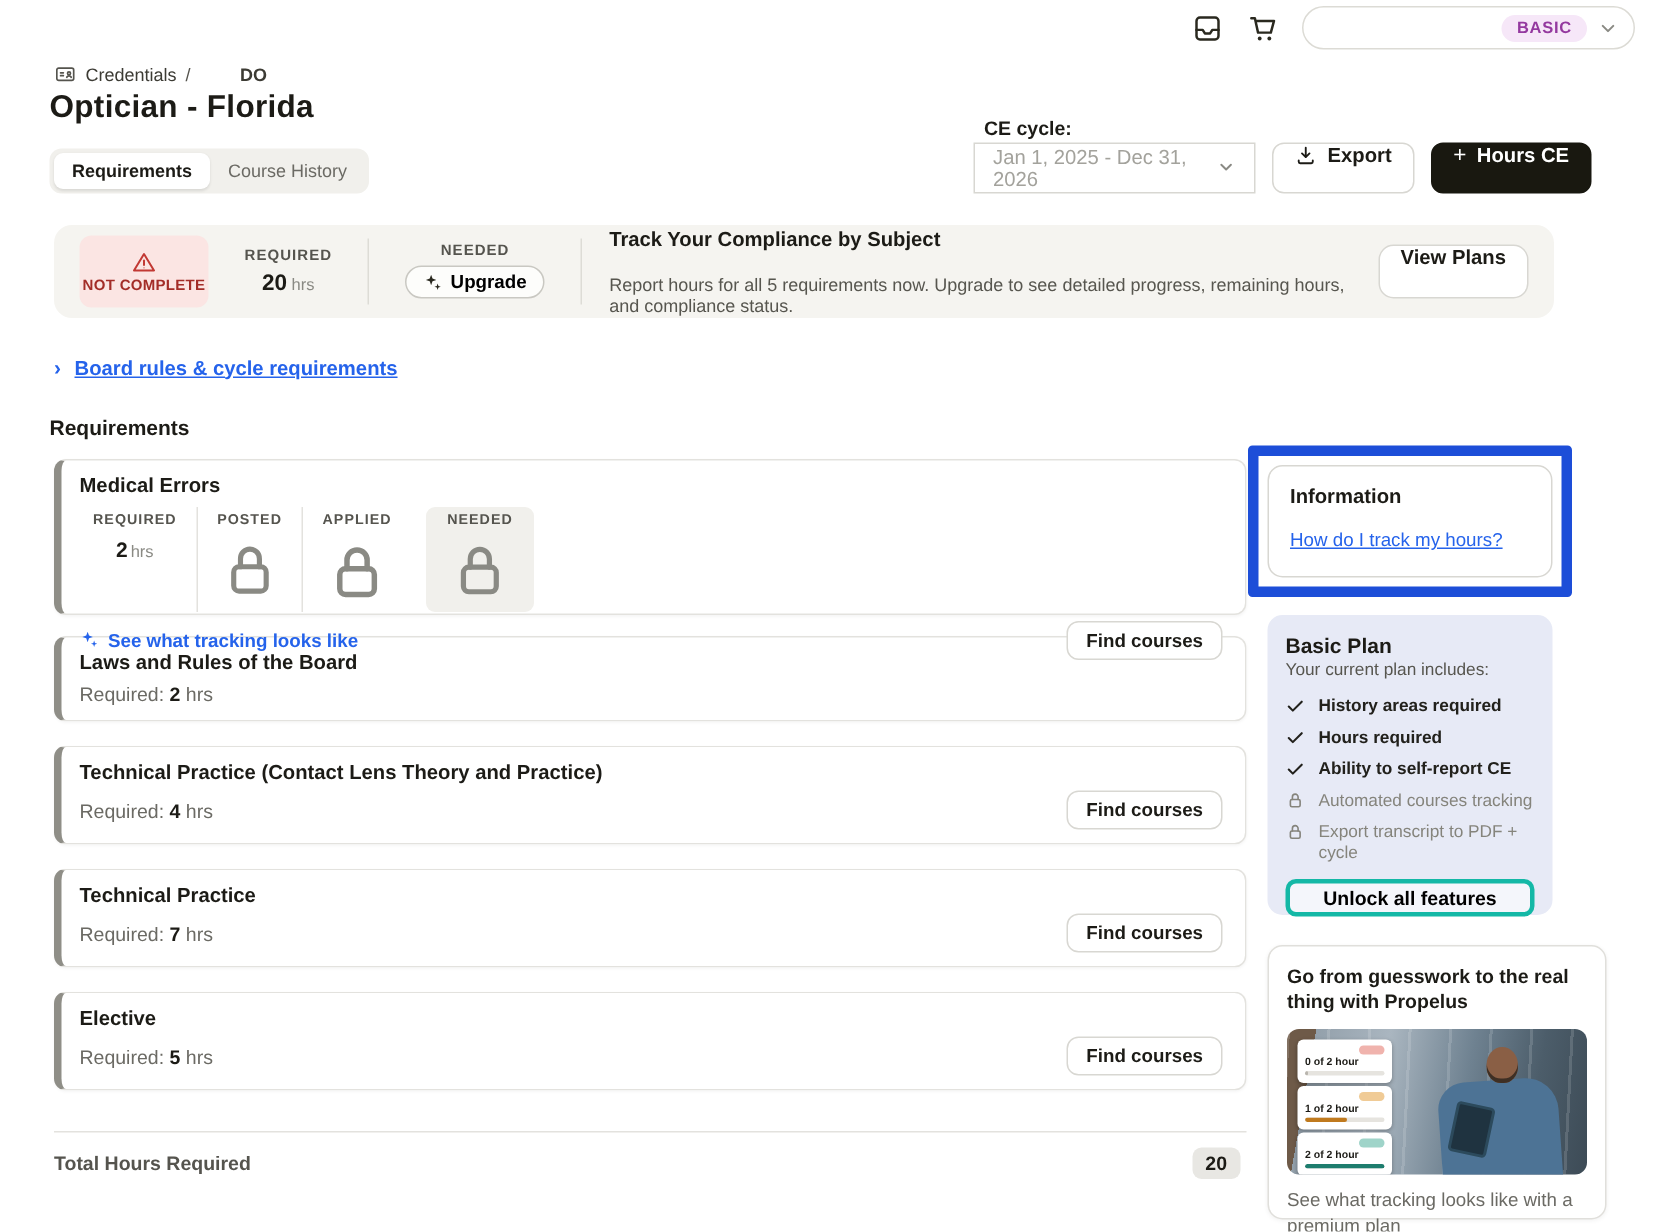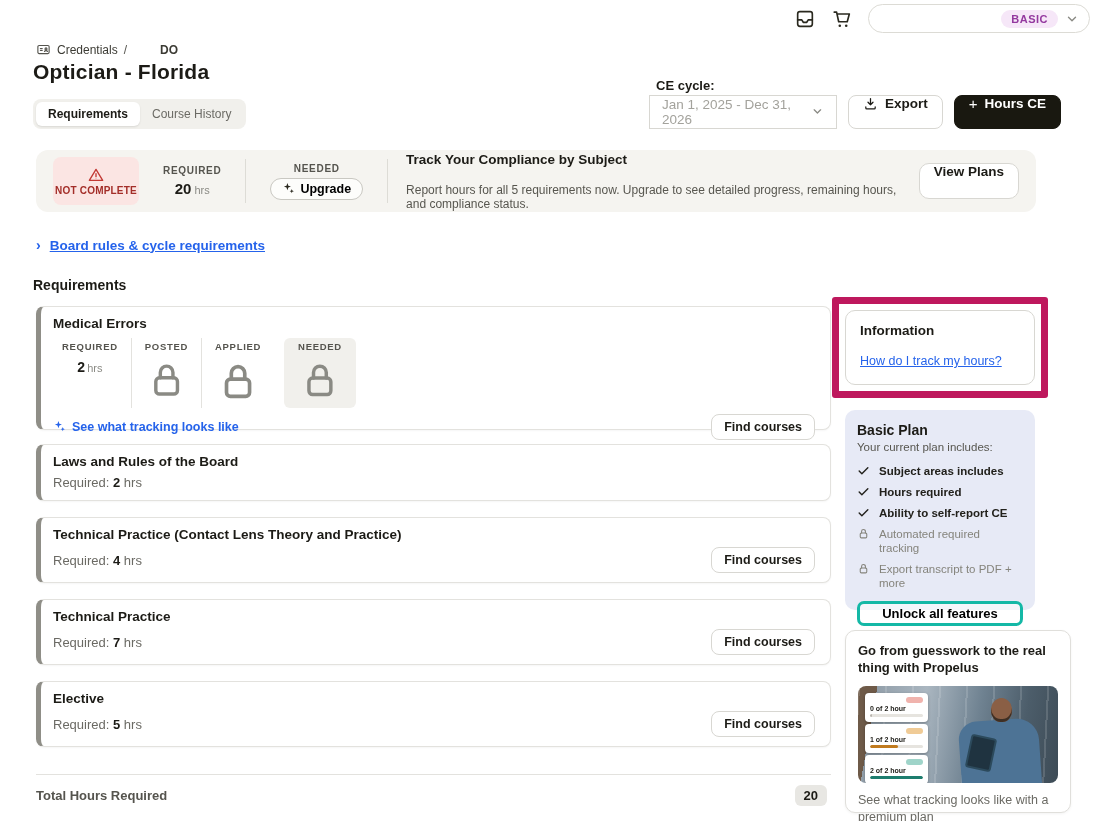--- a/index.html
+++ b/index.html
@@ -75,21 +75,21 @@
   .board-link { position:absolute; left:36px; top:237px; display:flex; align-items:center; gap:9px; cursor:pointer; }
   .board-link .arrow { color:#2563eb; font-size:14px; font-weight:700; }
   .board-link a { color:#2563eb; font-size:13.5px; font-weight:700; text-decoration:underline; }
   .req-heading { position:absolute; left:33px; top:277px; margin:0; font-size:14px; font-weight:700; }
 
   
   .main-col { position:absolute; left:36px; top:306px; width:795px; }
   .req-card { background:#fff; border:1px solid #e3e2de; border-left:5px solid #8f8e87;
     border-radius:8px; box-shadow:0 1px 2px rgba(0,0,0,.04); padding:9px 15px 9px 12px; }
   .card-title { font-size:13.5px; font-weight:700; }
-  .featured { height:124px; margin-bottom:14px; }
+  .featured { height:104px; margin-bottom:14px; }
   .stats-row { display:flex; align-items:stretch; margin:7px 0 6px -4px; }
   .stat { padding:3px 13px; text-align:center; }
   .stat-label { font-size:9.5px; font-weight:700; letter-spacing:.7px; color:#55544e; margin-bottom:6px; }
   .stat-val b { font-size:14px; }
   .stat-val span { font-size:11px; color:#8a8a84; margin-left:2px; }
   .lock { width:14px; height:14px; color:#8a8a84; margin:2px auto 0; }
   .stats-row .vdiv2 { width:1px; background:#e3e2de; }
   .needed-cell { background:#f1f0ec; border-radius:6px; margin-left:10px; padding:3px 14px 6px; }
   .card-footer { display:flex; align-items:center; justify-content:space-between; }
   .track-link { display:flex; align-items:center; gap:6px; color:#2563eb; font-size:12.5px; font-weight:700; cursor:pointer; }
@@ -100,21 +100,21 @@
   .simple .req-row { display:flex; align-items:center; justify-content:space-between; margin-top:5px; min-height:17px; }
   .req-line { font-size:13px; color:#6b6a64; }
   .req-line b { color:#1c1b16; }
   .total-row { margin-top:27px; border-top:1px solid #e3e2de; padding:10px 4px 0 0;
     display:flex; align-items:center; justify-content:space-between; }
   .total-label { font-size:13px; font-weight:600; color:#55544e; }
   .total-badge { background:#e8e7e3; border-radius:6px; padding:3px 9px; font-size:13px; font-weight:700; }
 
   
   .info-green { position:absolute; left:832px; top:297px; width:216px; height:101px;
-    border:7px solid #be185d; border-radius:3px; background:#fff; padding:6px; }
+    border:7px solid #1d4ed8; border-radius:3px; background:#fff; padding:6px; }
   .info-card { width:100%; height:100%; border:1px solid #d8d7d2; border-radius:10px; padding:12px 14px; }
   .info-title { font-size:13.5px; font-weight:700; margin-bottom:13px; }
   .info-link { color:#2563eb; font-size:12.5px; text-decoration:underline; cursor:pointer; }
 
   .plan-box { position:absolute; left:845px; top:410px; width:190px; height:200px;
     background:#e7eaf6; border-radius:10px; padding:12px 12px 12px; }
   .plan-title { font-size:14px; font-weight:700; margin-bottom:3px; }
   .plan-sub { font-size:11.5px; color:#57564f; margin-bottom:11px; }
   .feature { display:flex; align-items:flex-start; gap:9px; margin-bottom:6.5px; font-size:11.5px; line-height:1.25; }
   .feature .f-icon { width:13px; height:13px; flex:none; margin-top:0; }
@@ -384,21 +384,21 @@
 <div class="plan-box">
   <div class="plan-title">Basic Plan</div>
   <div class="plan-sub">Your current plan includes:</div>
 
   <div class="feature inc">
     <span class="f-icon">
       <svg viewBox="0 0 24 24" fill="none" stroke="currentColor" stroke-width="2.6" stroke-linecap="round" stroke-linejoin="round">
           <path d="M4 13l5 5L20 7"></path>
         </svg>
     </span>
-    <span>Subject areas includes</span>
+    <span>History areas required</span>
   </div>
   <div class="feature inc">
     <span class="f-icon">
       <svg viewBox="0 0 24 24" fill="none" stroke="currentColor" stroke-width="2.6" stroke-linecap="round" stroke-linejoin="round">
           <path d="M4 13l5 5L20 7"></path>
         </svg>
     </span>
     <span>Hours required</span>
   </div>
   <div class="feature inc">
@@ -409,30 +409,30 @@
     </span>
     <span>Ability to self-report CE</span>
   </div>
   <div class="feature locked">
     <span class="f-icon">
       <svg viewBox="0 0 24 24" fill="none" stroke="currentColor" stroke-width="2" stroke-linecap="round">
           <rect x="6" y="11" width="12" height="9" rx="2"></rect>
           <path d="M8.5 11V8a3.5 3.5 0 0 1 7 0v3"></path>
         </svg>
     </span>
-    <span>Automated required tracking</span>
+    <span>Automated courses tracking</span>
   </div>
   <div class="feature locked">
     <span class="f-icon">
       <svg viewBox="0 0 24 24" fill="none" stroke="currentColor" stroke-width="2" stroke-linecap="round">
           <rect x="6" y="11" width="12" height="9" rx="2"></rect>
           <path d="M8.5 11V8a3.5 3.5 0 0 1 7 0v3"></path>
         </svg>
     </span>
-    <span>Export transcript to PDF + more</span>
+    <span>Export transcript to PDF + cycle</span>
   </div>
 
   <button class="unlock-btn">Unlock all features</button>
 </div>
 
 <div class="promo-card">
   <div class="promo-title">Go from guesswork to the real thing with Propelus</div>
   <div class="promo-img">
     <div class="person-body"></div>
     <div class="person-head"></div>

